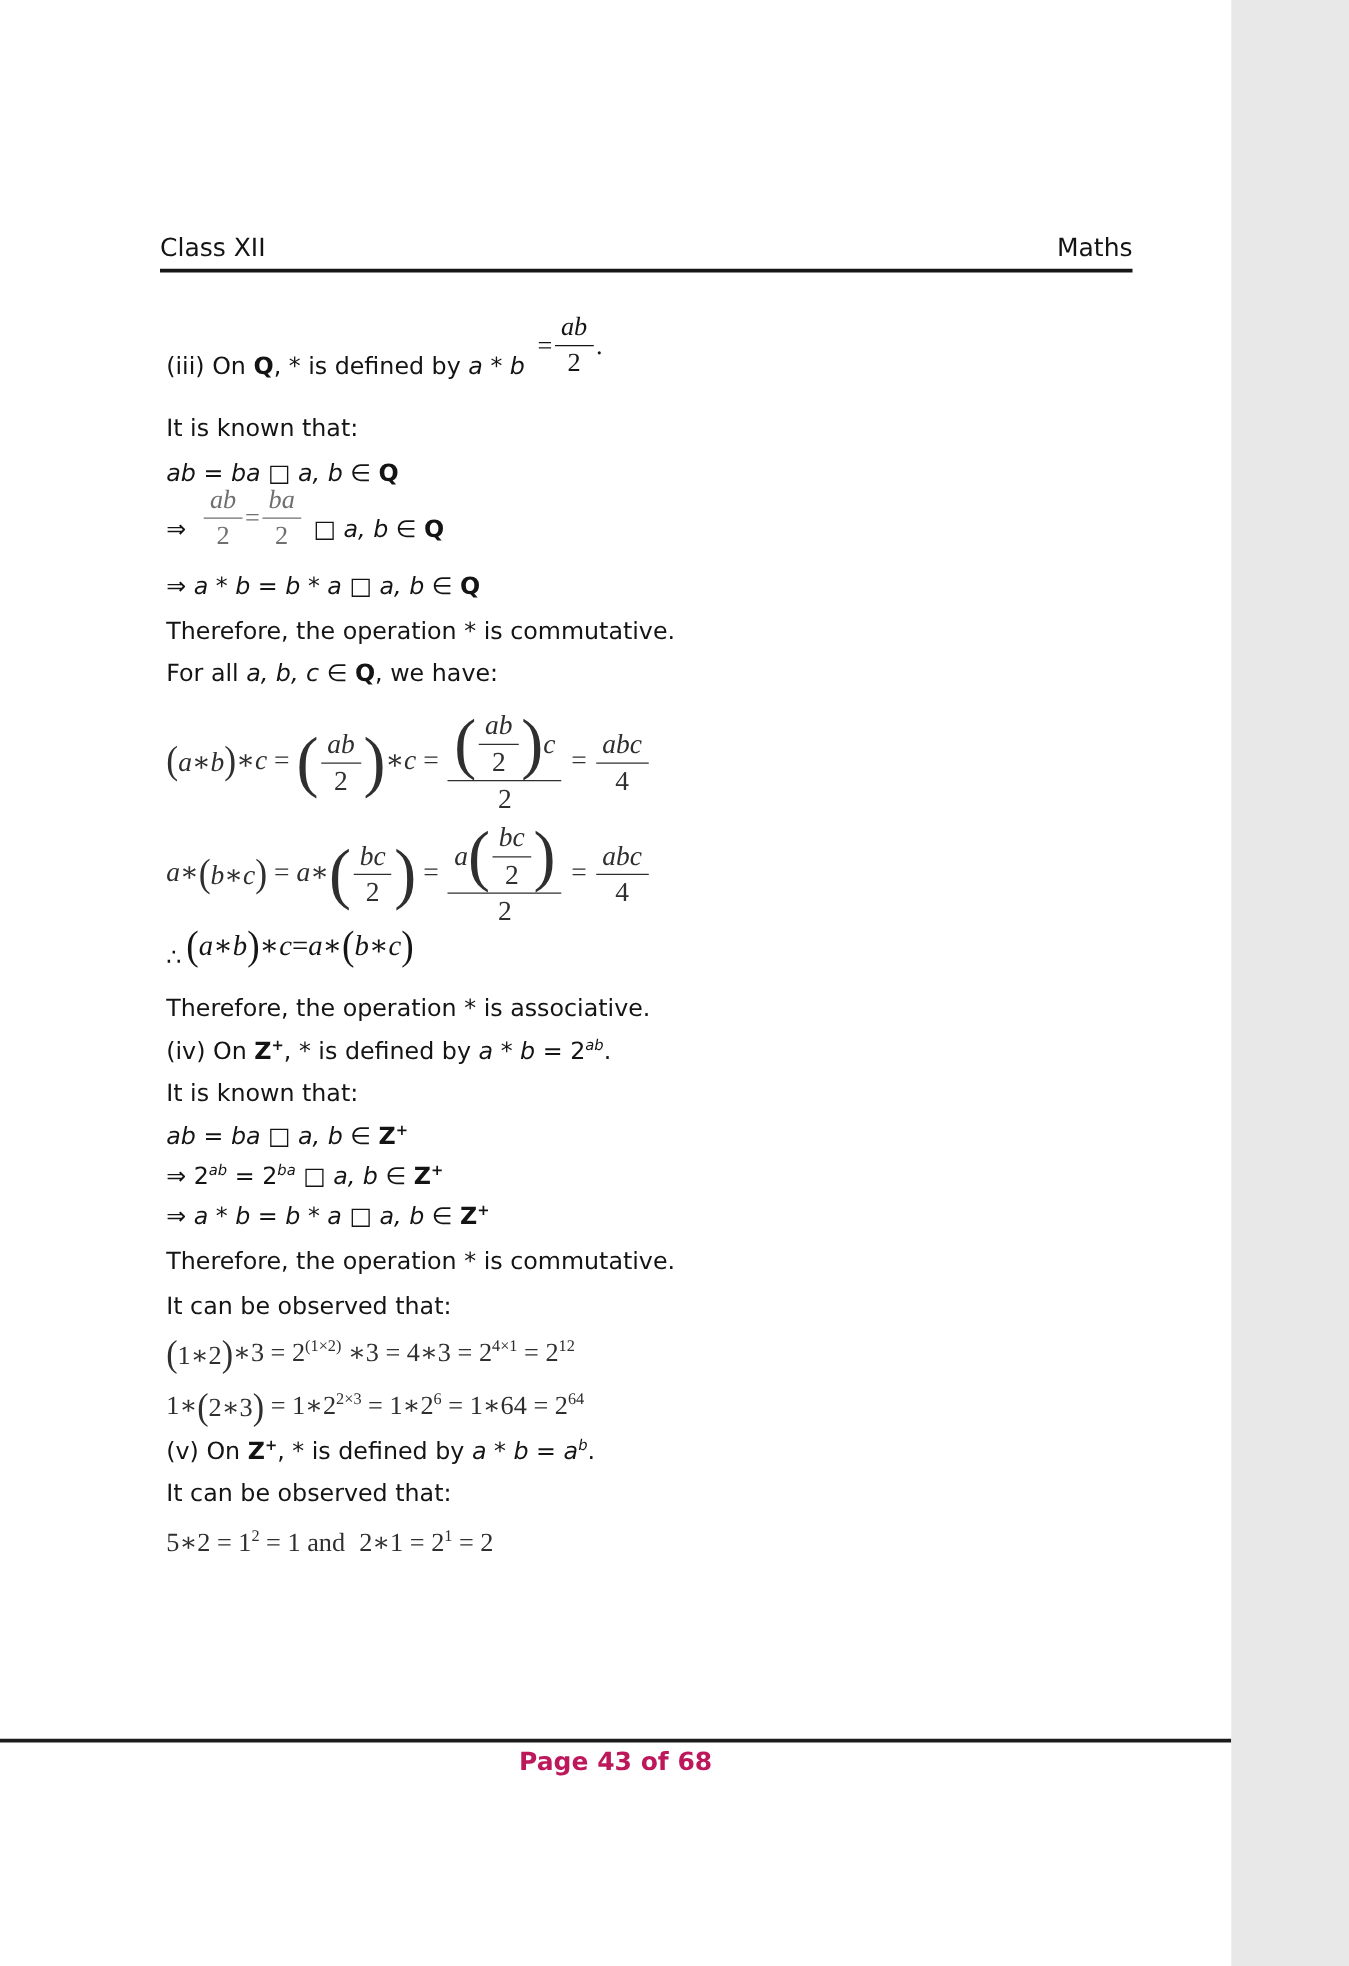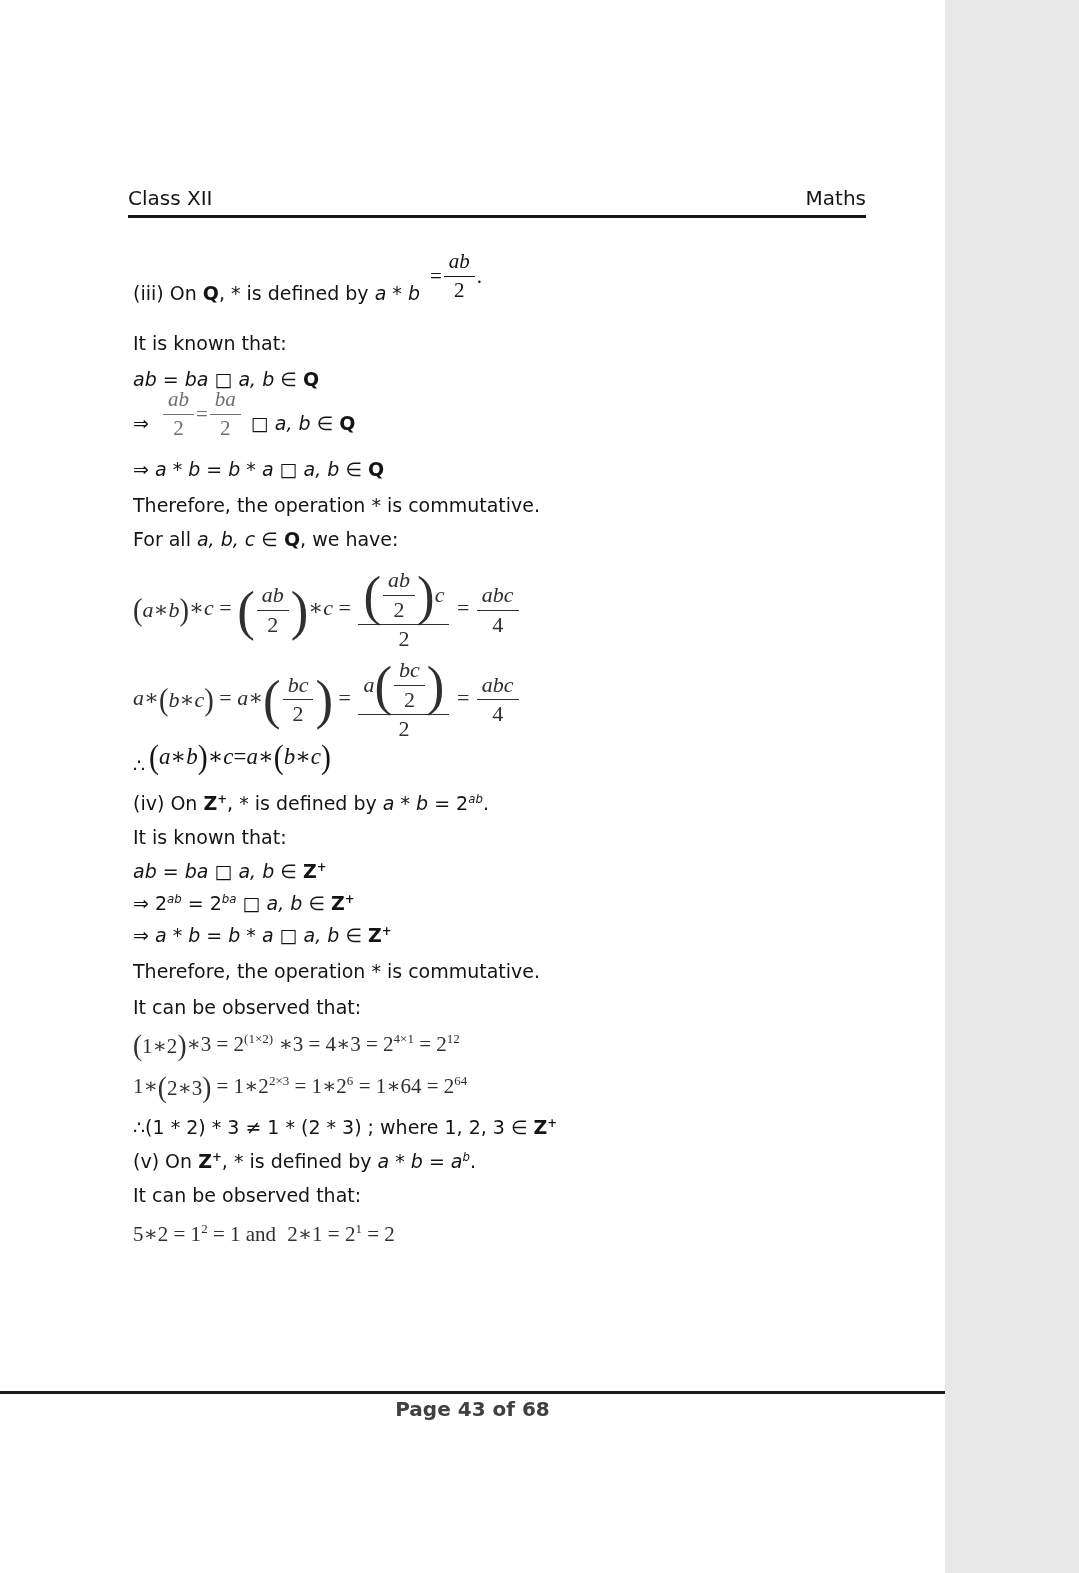--- a/index.html
+++ b/index.html
@@ -1,17 +1,17 @@
 <!DOCTYPE html>
 <html><head>
 <meta charset="utf-8">
 <style>
   html,body{margin:0;padding:0;background:#e8e8e8;}
   .page{position:relative;width:945px;height:1573px;background:#ffffff;overflow:hidden;
-        font-family:"DejaVu Sans",sans-serif;color:#141414;}
+        font-family:"DejaVu Sans",sans-serif;color:#141414;padding-left:40px;}
   .header{position:absolute;top:186px;left:128px;right:79px;display:flex;
           justify-content:space-between;align-items:flex-end;
           border-bottom:3px solid #161616;padding-bottom:5px;font-size:20px;}
   .header span{white-space:nowrap;}
   .content{position:absolute;top:222px;left:133px;right:80px;}
   .para{position:relative;margin-top:8px;line-height:26px;font-size:19px;white-space:nowrap;}
   .para.math{font-family:"Liberation Serif","DejaVu Serif",serif;color:#2f2f2f;line-height:1.15;}
   .tok{display:inline;}
   .para.math .tok{font-family:"Liberation Serif","DejaVu Serif",serif;}
   .tok.sans{font-family:"DejaVu Sans",sans-serif;font-style:normal;font-weight:normal;}
@@ -28,21 +28,21 @@
   .paren{display:inline-flex;align-items:center;vertical-align:middle;}
   .paren>.pinner{display:inline-flex;align-items:center;}
   .paren>.pg{font-family:"Liberation Serif","DejaVu Serif",serif;line-height:1;}
   .paren:not(.big)>.pg{font-size:1.3em;transform:scaleY(1.1);}
   .paren.big>.pg{font-size:2.4em;font-weight:300;transform:scaleY(1.03);}
   .grp{display:inline-flex;align-items:center;position:relative;vertical-align:middle;}
   .sp{display:inline-block;}
   .footer-line{position:absolute;top:1391px;left:0;width:100%;height:0;
                border-top:3px solid #1c1c1c;}
   .footer-text{position:absolute;top:1397px;left:0;width:100%;text-align:center;
-               font-weight:bold;font-size:20px;color:#404040;}
+               font-weight:bold;font-size:20px;color:#be185d;}
 </style>
 </head>
 <body>
 
 <div class="page">
   <div class="header">
     <span>Class XII</span>
     <span>Maths</span>
   </div>
 
@@ -193,20 +193,21 @@
           <span class="tok serifi">a</span>
           <span class="tok serif">∗</span>
           <span class="paren">
             <span class="pg">(</span>
             <span class="pinner">
               <span class="tok serifi">b∗c</span>
             </span>
             <span class="pg">)</span>
           </span>
         </span></div>
+      <div class="para" style="margin-top: 12px;"><span class="tok sans">Therefore, the operation * is associative.</span></div>
       <div class="para" style="margin-top: 8px;"><span class="tok sans">(iv) On </span><span class="tok sansb">Z</span><span class="sup"><span class="tok sansb">+</span></span><span class="tok sans">, * is defined by </span><span class="tok sansi">a</span><span class="tok sans"> * </span><span class="tok sansi">b</span><span class="tok sans"> = 2</span><span class="sup"><span class="tok sansi">ab</span></span><span class="tok sans">.</span></div>
       <div class="para" style="margin-top: 8px;"><span class="tok sans">It is known that:</span></div>
       <div class="para" style="margin-top: 8px;"><span class="tok sansi">ab = ba </span><span class="tok sans">□ </span><span class="tok sansi">a, b</span><span class="tok sans"> ∈ </span><span class="tok sansb">Z</span><span class="sup"><span class="tok sansb">+</span></span></div>
       <div class="para" style="margin-top: 6px;"><span class="tok sans">⇒ 2</span><span class="sup"><span class="tok sansi">ab</span></span><span class="tok sans"> = 2</span><span class="sup"><span class="tok sansi">ba</span></span><span class="tok sans"> □ </span><span class="tok sansi">a, b</span><span class="tok sans"> ∈ </span><span class="tok sansb">Z</span><span class="sup"><span class="tok sansb">+</span></span></div>
       <div class="para" style="margin-top: 6px;"><span class="tok sans">⇒ </span><span class="tok sansi">a * b = b * a </span><span class="tok sans">□ </span><span class="tok sansi">a, b</span><span class="tok sans"> ∈ </span><span class="tok sansb">Z</span><span class="sup"><span class="tok sansb">+</span></span></div>
       <div class="para" style="margin-top: 10px;"><span class="tok sans">Therefore, the operation * is commutative.</span></div>
       <div class="para" style="margin-top: 10px;"><span class="tok sans">It can be observed that:</span></div>
       <div class="para math" style="margin-top: 12px; font-size: 21px;"><span class="paren">
           <span class="pg">(</span>
           <span class="pinner">
@@ -214,21 +215,20 @@
           </span>
           <span class="pg">)</span>
         </span><span class="tok ">∗3 = 2</span><span class="sup"><span class="tok ">(1×2)</span></span><span class="tok "> ∗3 = 4∗3 = 2</span><span class="sup"><span class="tok ">4×1</span></span><span class="tok "> = 2</span><span class="sup"><span class="tok ">12</span></span></div>
       <div class="para math" style="margin-top: 14px; font-size: 21px;"><span class="tok ">1∗</span><span class="paren">
           <span class="pg">(</span>
           <span class="pinner">
             <span class="tok ">2∗3</span>
           </span>
           <span class="pg">)</span>
         </span><span class="tok "> = 1∗2</span><span class="sup"><span class="tok ">2×3</span></span><span class="tok "> = 1∗2</span><span class="sup"><span class="tok ">6</span></span><span class="tok "> = 1∗64 = 2</span><span class="sup"><span class="tok ">64</span></span></div>
-      <div class="para" style="margin-top: 12px;"><span class="tok sans">∴(1 * 2) * 3 ≠ 1 * (2 * 3) ; where 1, 2, 3 ∈ </span><span class="tok sansb">Z</span><span class="sup"><span class="tok sansb">+</span></span></div>
       <div class="para" style="margin-top: 8px;"><span class="tok sans">(v) On </span><span class="tok sansb">Z</span><span class="sup"><span class="tok sansb">+</span></span><span class="tok sans">, * is defined by </span><span class="tok sansi">a</span><span class="tok sans"> * </span><span class="tok sansi">b</span><span class="tok sans"> = </span><span class="tok sansi">a</span><span class="sup"><span class="tok sansi">b</span></span><span class="tok sans">.</span></div>
       <div class="para" style="margin-top: 8px;"><span class="tok sans">It can be observed that:</span></div>
       <div class="para math" style="margin-top: 14px; font-size: 21px;"><span class="tok ">5∗2 = 1</span><span class="sup"><span class="tok ">2</span></span><span class="tok serif"> = 1</span><span class="tok sans"> and </span><span class="sp" style="width: 6px;"></span><span class="tok ">2∗1 = 2</span><span class="sup"><span class="tok ">1</span></span><span class="tok "> = 2</span></div>
     </div>
 
   <div class="footer-line"></div>
   <div class="footer-text">Page 43 of 68</div>
 </div>
 
 </body></html>

